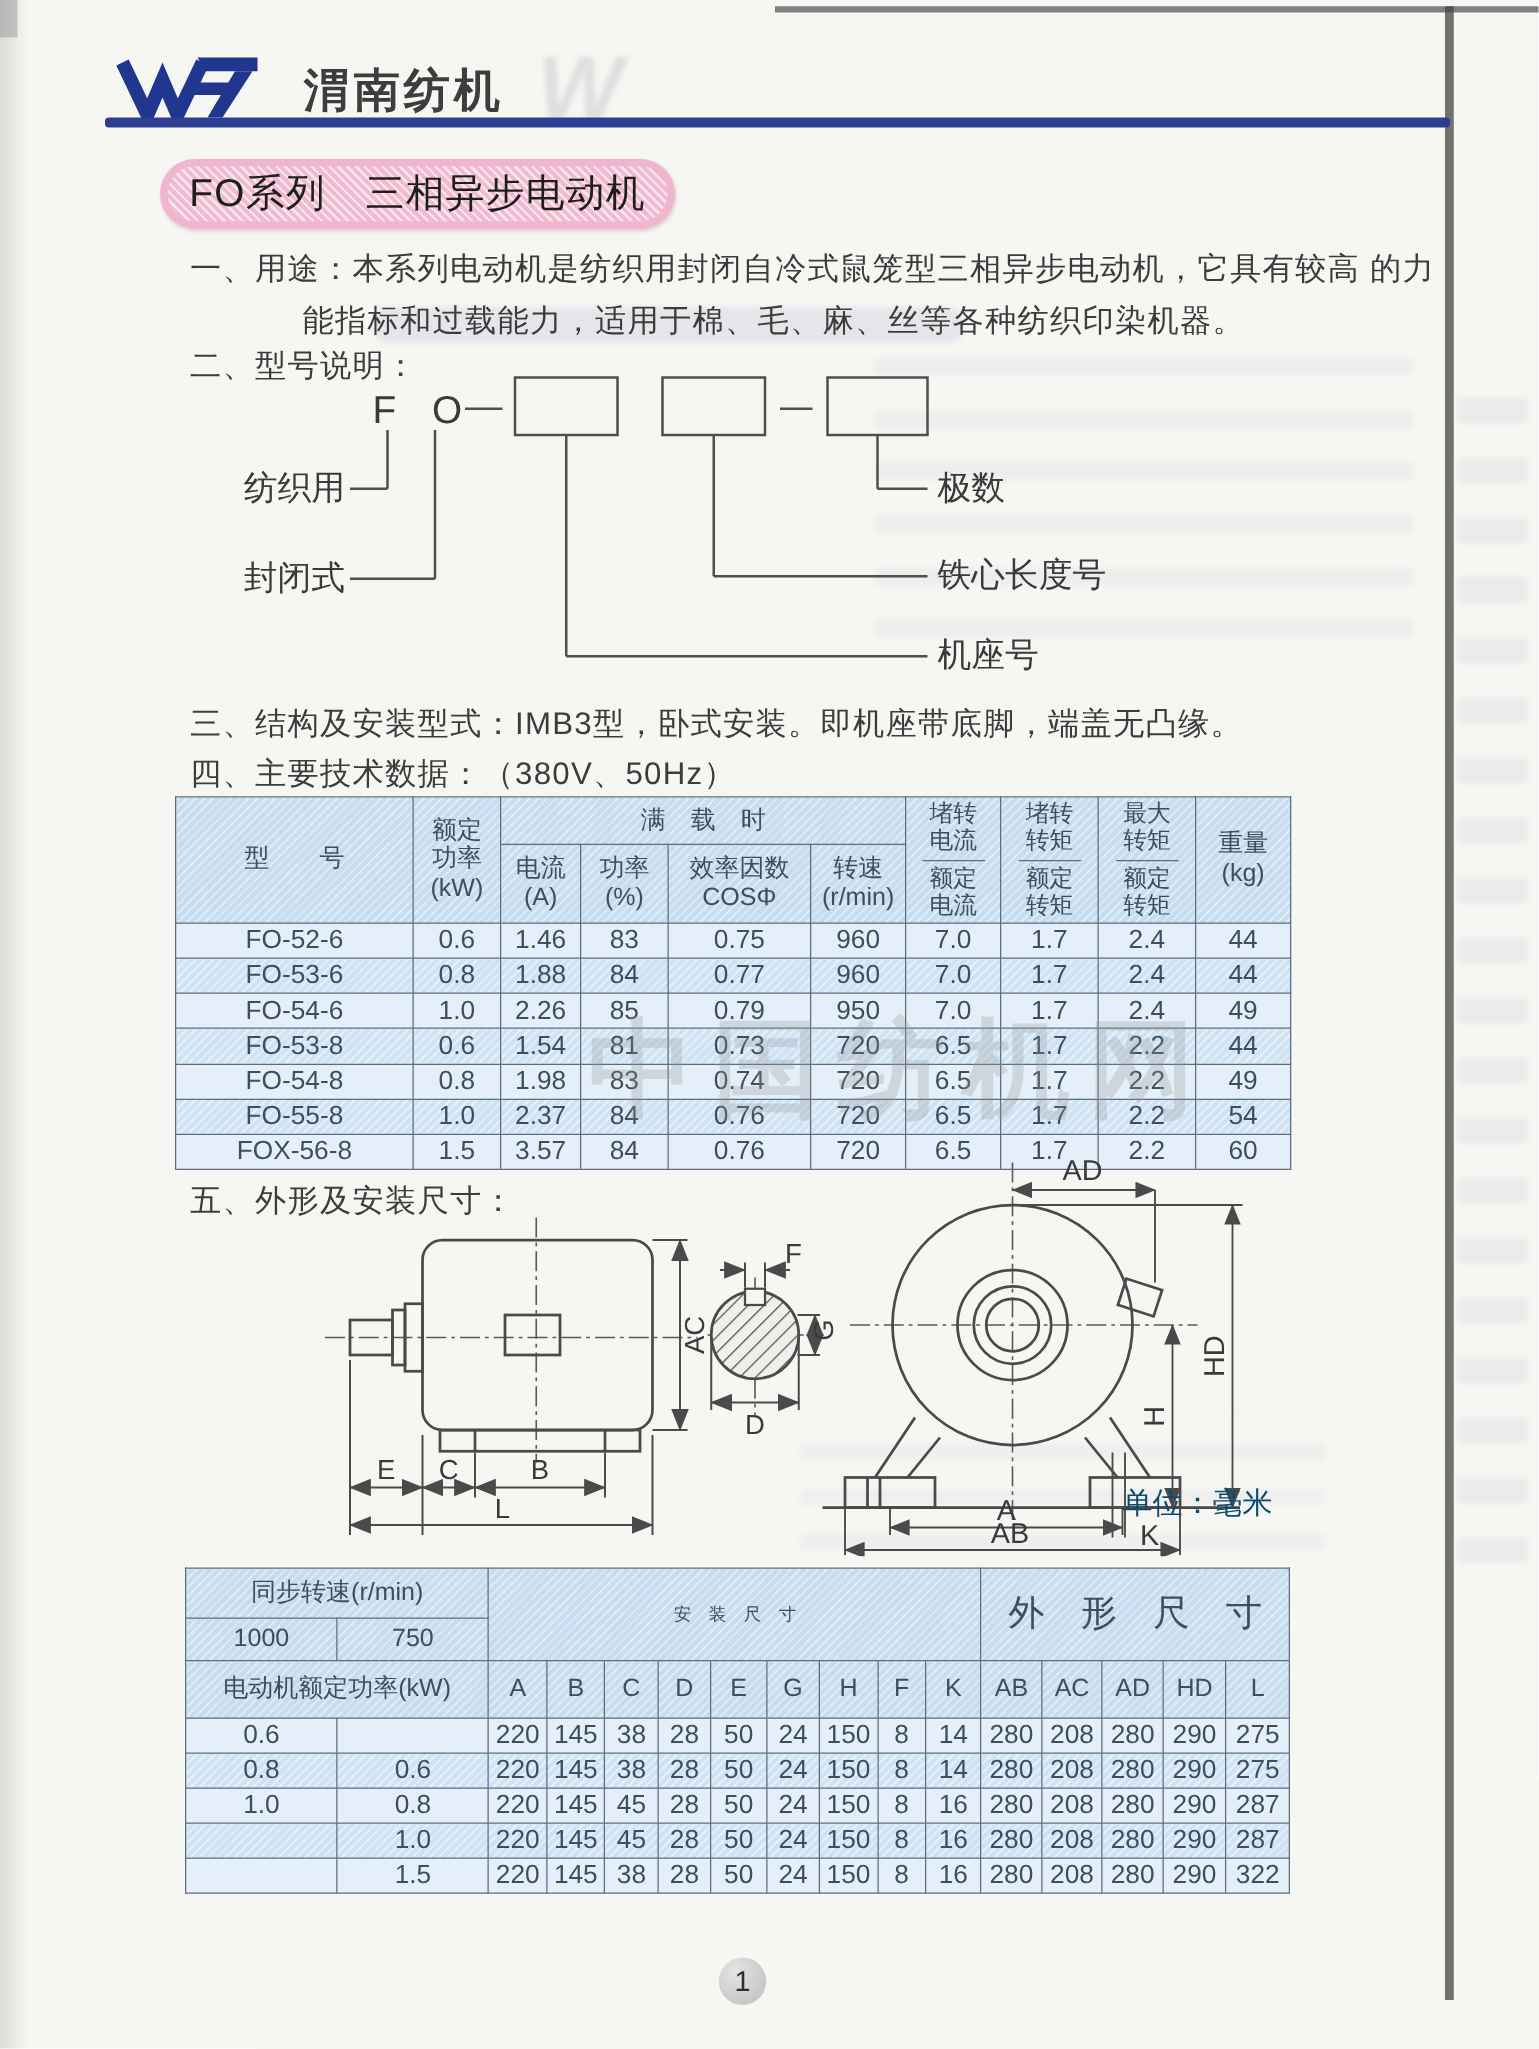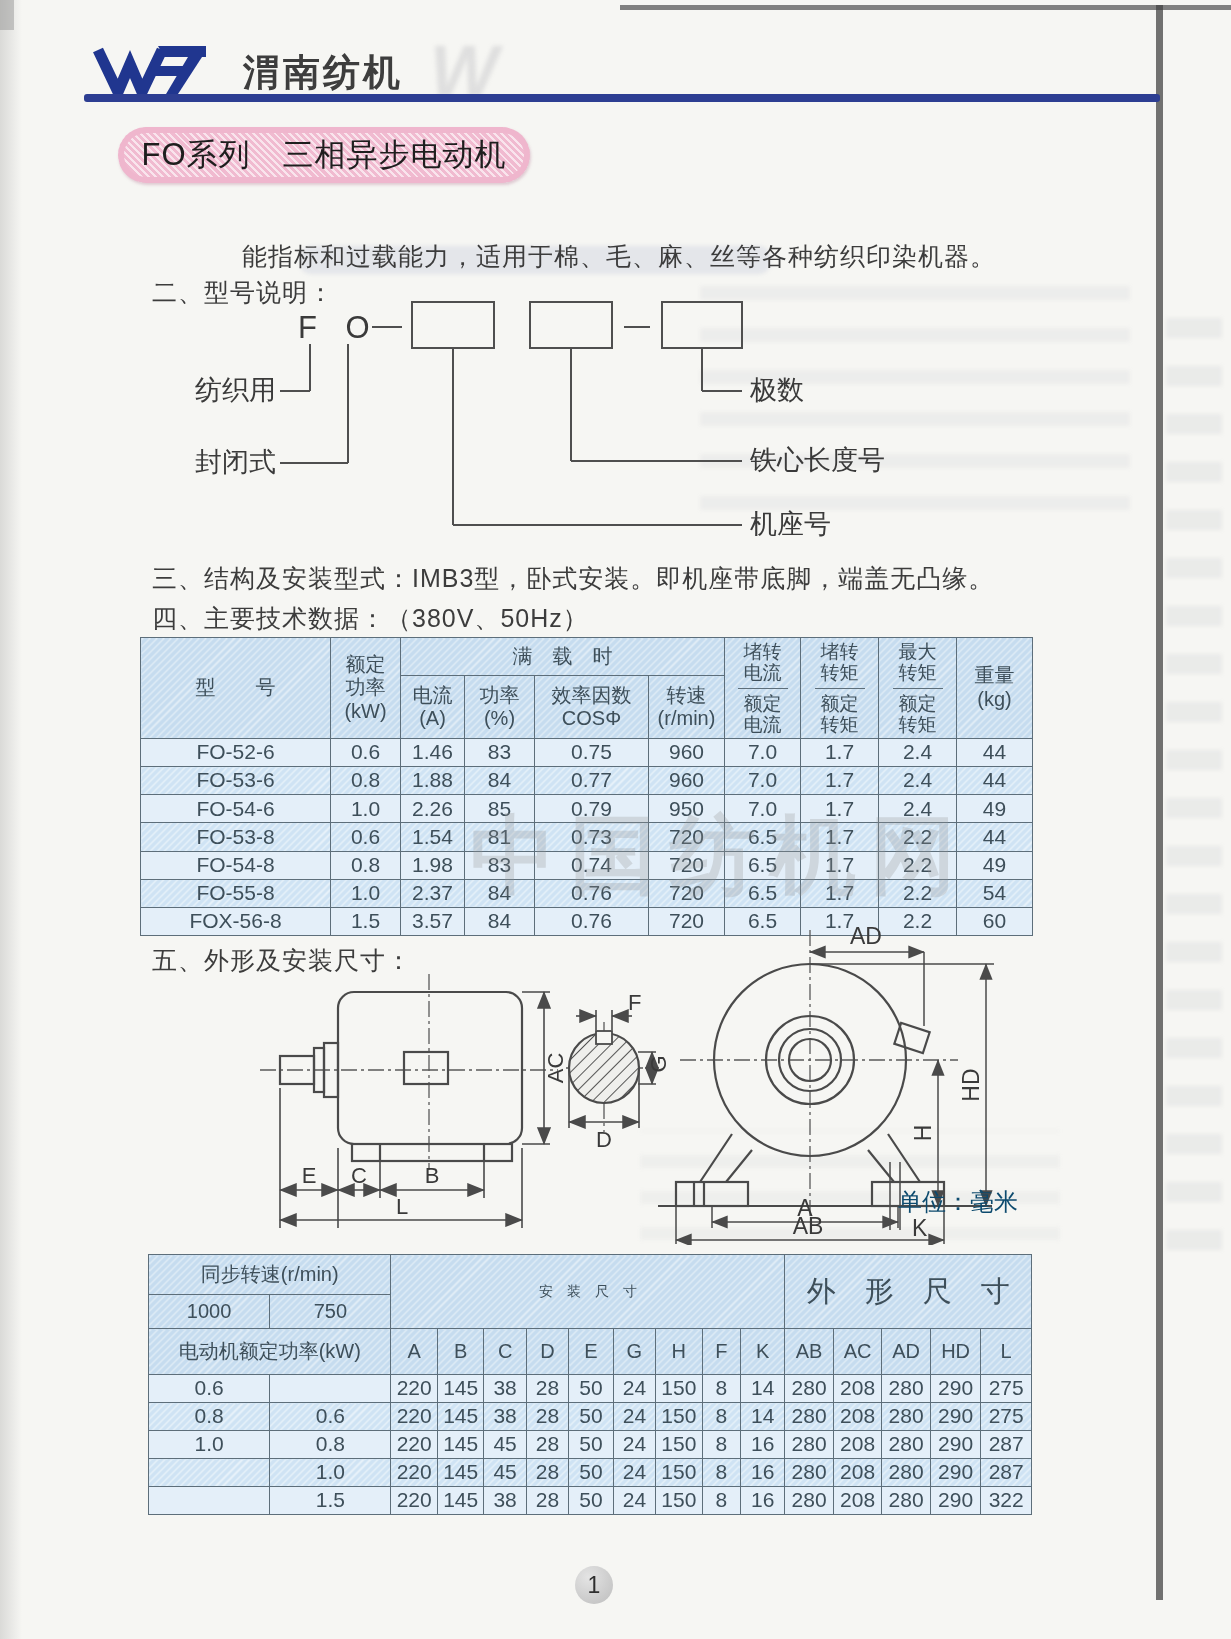--- a/index.html
+++ b/index.html
@@ -54,24 +54,25 @@
 
   <svg class="abs" style="left:92px;top:40px;" width="120" height="60" viewBox="0 0 120 60">
     <path d="M6 10 L26 52 L38 24 L50 52 L70 10" stroke="#20368f" stroke-width="11" fill="none"></path>
     <polygon points="66,6 114,6 114,17 72,17" fill="#20368f"></polygon>
     <polygon points="96,17 110,17 86,54 74,54" fill="#20368f"></polygon>
     <polygon points="60,26 100,26 97,36 57,36" fill="#20368f"></polygon>
   </svg>
   <div class="abs brand" style="left:222px;top:48px;margin-left:21px;">渭南纺机</div>
   <div class="abs bluebar" style="left:84px;top:94px;width:1076px;height:8px;"></div>
 
-  <div class="abs badge" style="left:118px;top:127px;width:412px;height:56px;">
+  <div class="abs badge" style="left:128px;top:127px;width:412px;height:56px;">
     <span class="badge-inner">FO系列　三相异步电动机</span>
   </div>
 
+  <div class="abs sec" style="left:152px;top:198px;">一、用途：本系列电动机是纺织用封闭自冷式鼠笼型三相异步电动机，它具有较高 的力</div>
   <div class="abs sec" style="left:242px;top:240px;">能指标和过载能力，适用于棉、毛、麻、丝等各种纺织印染机器。</div>
   <div class="abs sec" style="left:152px;top:276px;">二、型号说明：</div>
 
   <svg class="abs" style="left:150px;top:294px;" width="810" height="248" viewBox="0 0 810 248">
     <g stroke="#4f4f4f" stroke-width="2" fill="none">
       <line x1="222" y1="33" x2="252" y2="33"></line>
       <rect x="262" y="8" width="82" height="46"></rect>
       <rect x="380" y="8" width="82" height="46"></rect>
       <line x1="474" y1="33" x2="500" y2="33"></line>
       <rect x="512" y="8" width="80" height="46"></rect>

